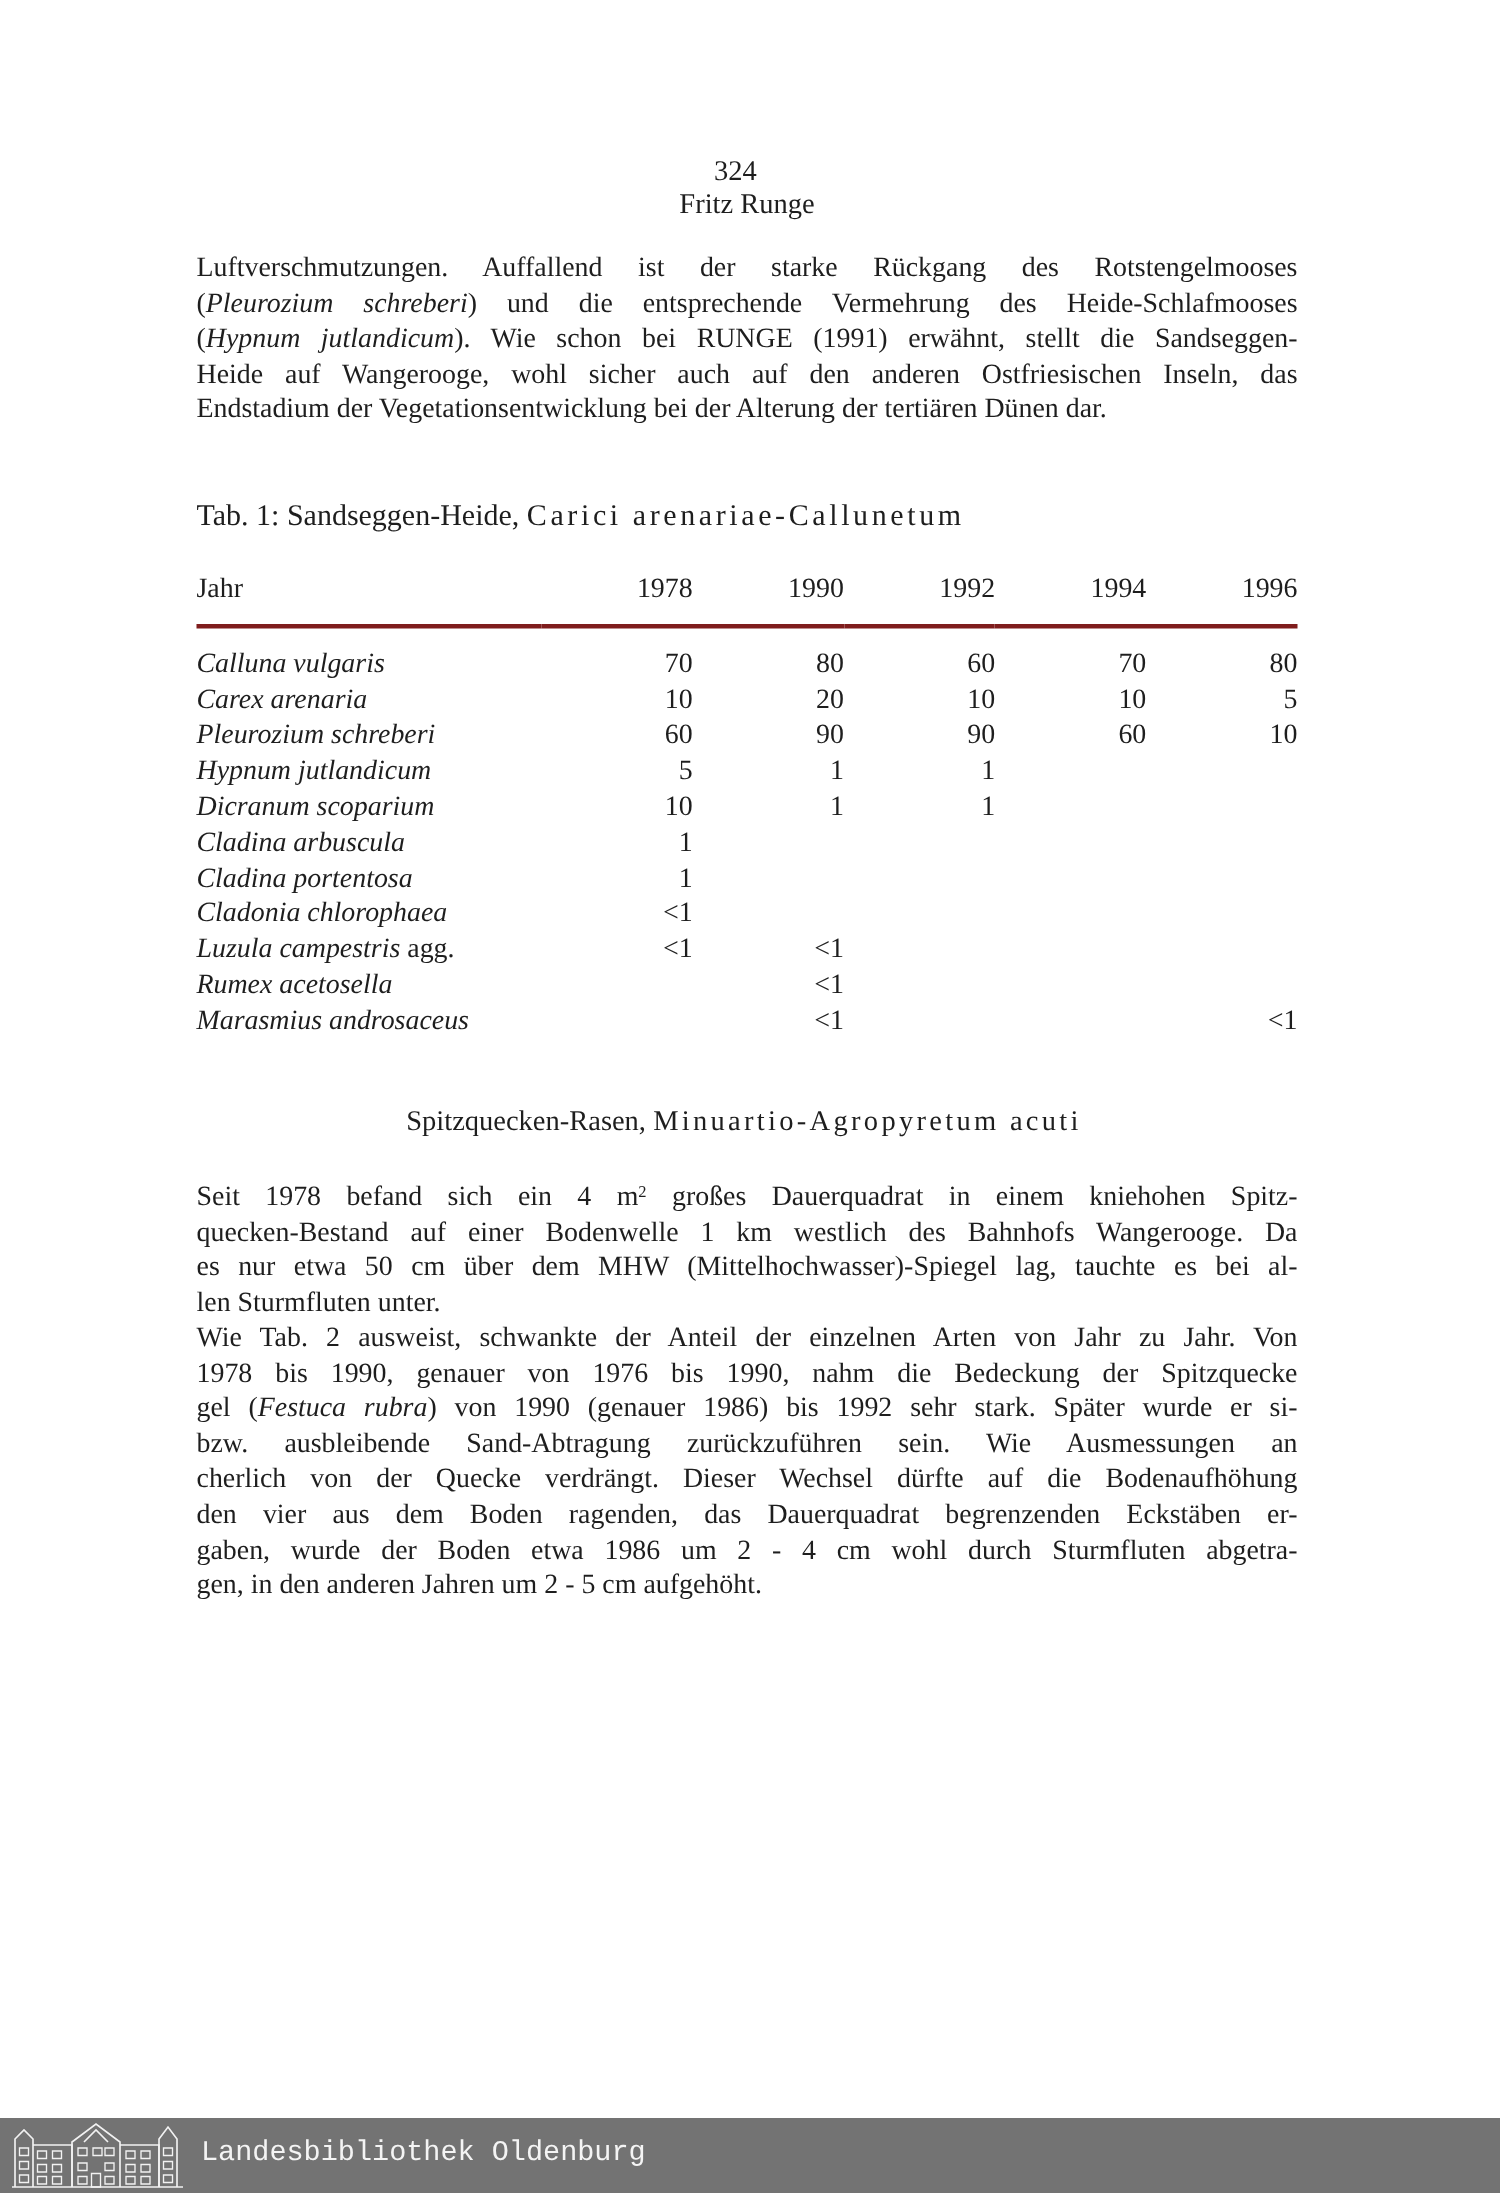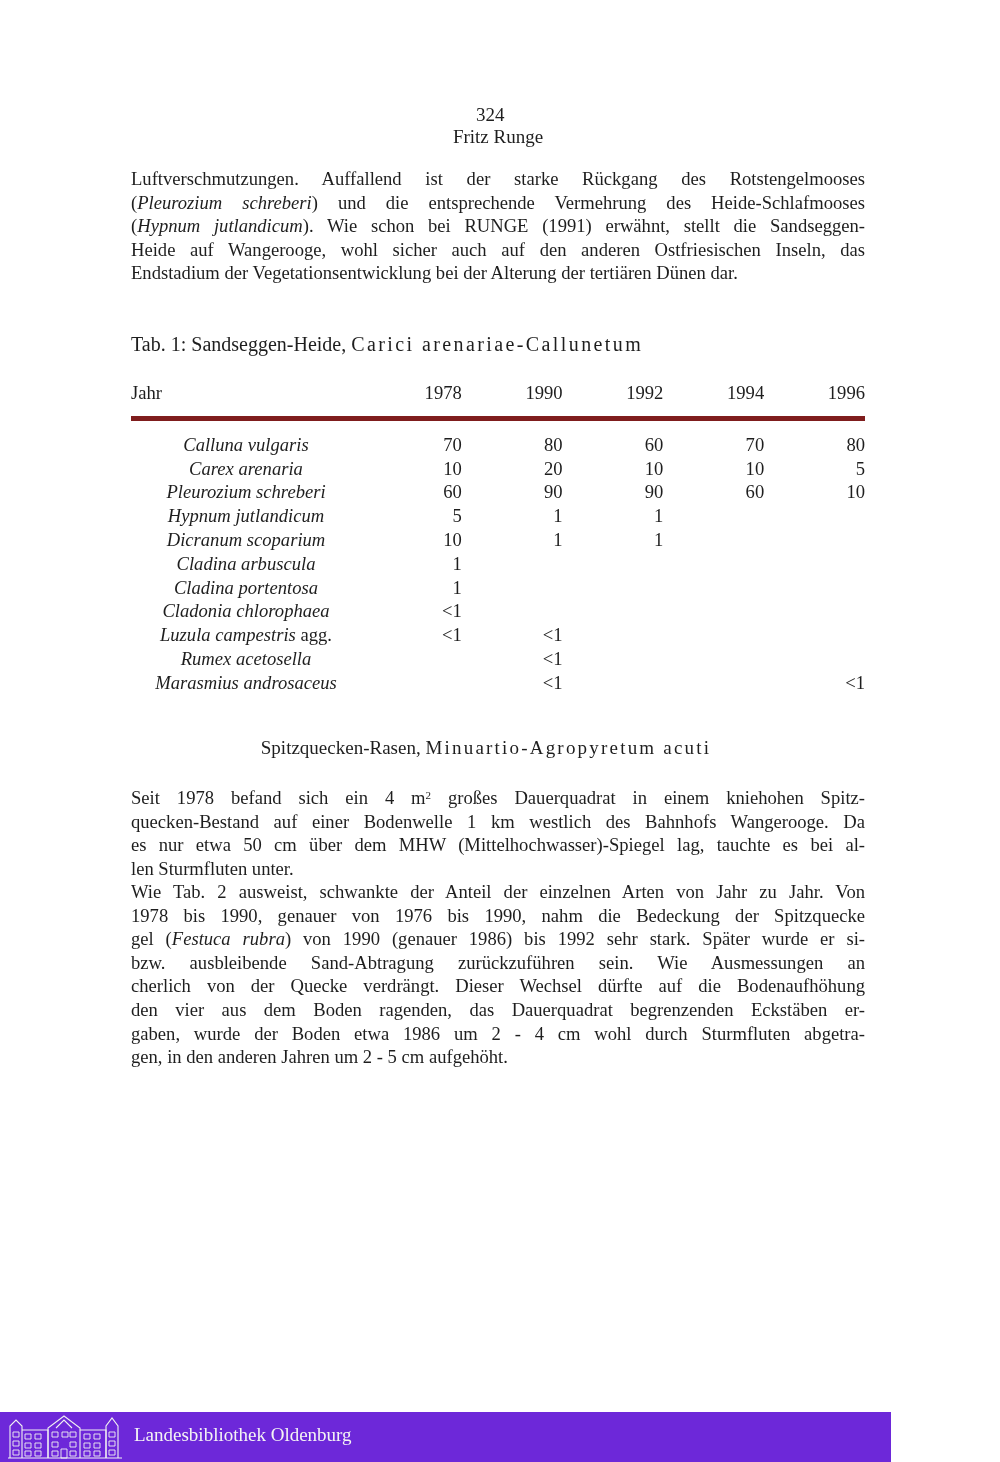--- a/index.html
+++ b/index.html
@@ -17,32 +17,32 @@
   .para .line { display: block; text-align: justify; text-align-last: justify; height: 23.6px; white-space: nowrap; }
   .para .line.last { text-align-last: left; }
   i, .it { font-style: italic; }
 
   .tab-caption { position: absolute; left: 131px; top: 333px; font-size: 20px; }
   .tab-caption .spaced { letter-spacing: 2.4px; }
 
   table.veg { position: absolute; left: 131px; top: 380px; width: 734px; border-collapse: collapse; font-size: 18.6px; }
   table.veg th { font-weight: normal; text-align: right; height: 26px; padding: 0; vertical-align: middle; }
   table.veg th.first { text-align: left; }
-  table.veg tr.head th { border-bottom: 5px solid #7f1d1d; padding-bottom: 10px; }
+  table.veg tr.head th { border-bottom: 3px solid #7f1d1d; padding-bottom: 10px; }
   table.veg tr.spacer td { height: 12px; padding: 0; }
   table.veg td { padding: 0; height: 23.8px; text-align: right; vertical-align: middle; }
-  table.veg td.species { text-align: center; font-style: italic; width: 230px; }
+  table.veg td.species { text-align: left; font-style: italic; width: 230px; }
   table.veg td.species .plain { font-style: normal; }
   table.veg col.c1 { width: 230px; }
 
-  .section-title { position: absolute; left: 119px; width: 734px; top: 737px; text-align: center; font-size: 19px; }
+  .section-title { position: absolute; left: 129px; width: 734px; top: 737px; text-align: center; font-size: 19px; }
   .section-title .spaced { letter-spacing: 2.2px; }
   sup { font-size: 11px; position: relative; top: -2px; vertical-align: top; }
 
-  .footer { position: absolute; left: 0; top: 1412px; width: 891px; height: 50px; background: #6d28d9; }
+  .footer { position: absolute; left: 0; top: 1412px; width: 1000px; height: 50px; background: #737373; font-family: Liberation Mono, monospace; }
   .footer .logo { position: absolute; left: 6px; top: 2px; width: 118px; height: 46px; }
   .footer .label { position: absolute; left: 134px; top: 12px; color: #f4f4f4; font-size: 19px; }
 </style>
 </head>
 <body>
 
 <div class="page-header">
   <span class="num">324</span>
   <span class="rule"></span>
   <span class="author">Fritz Runge</span>

